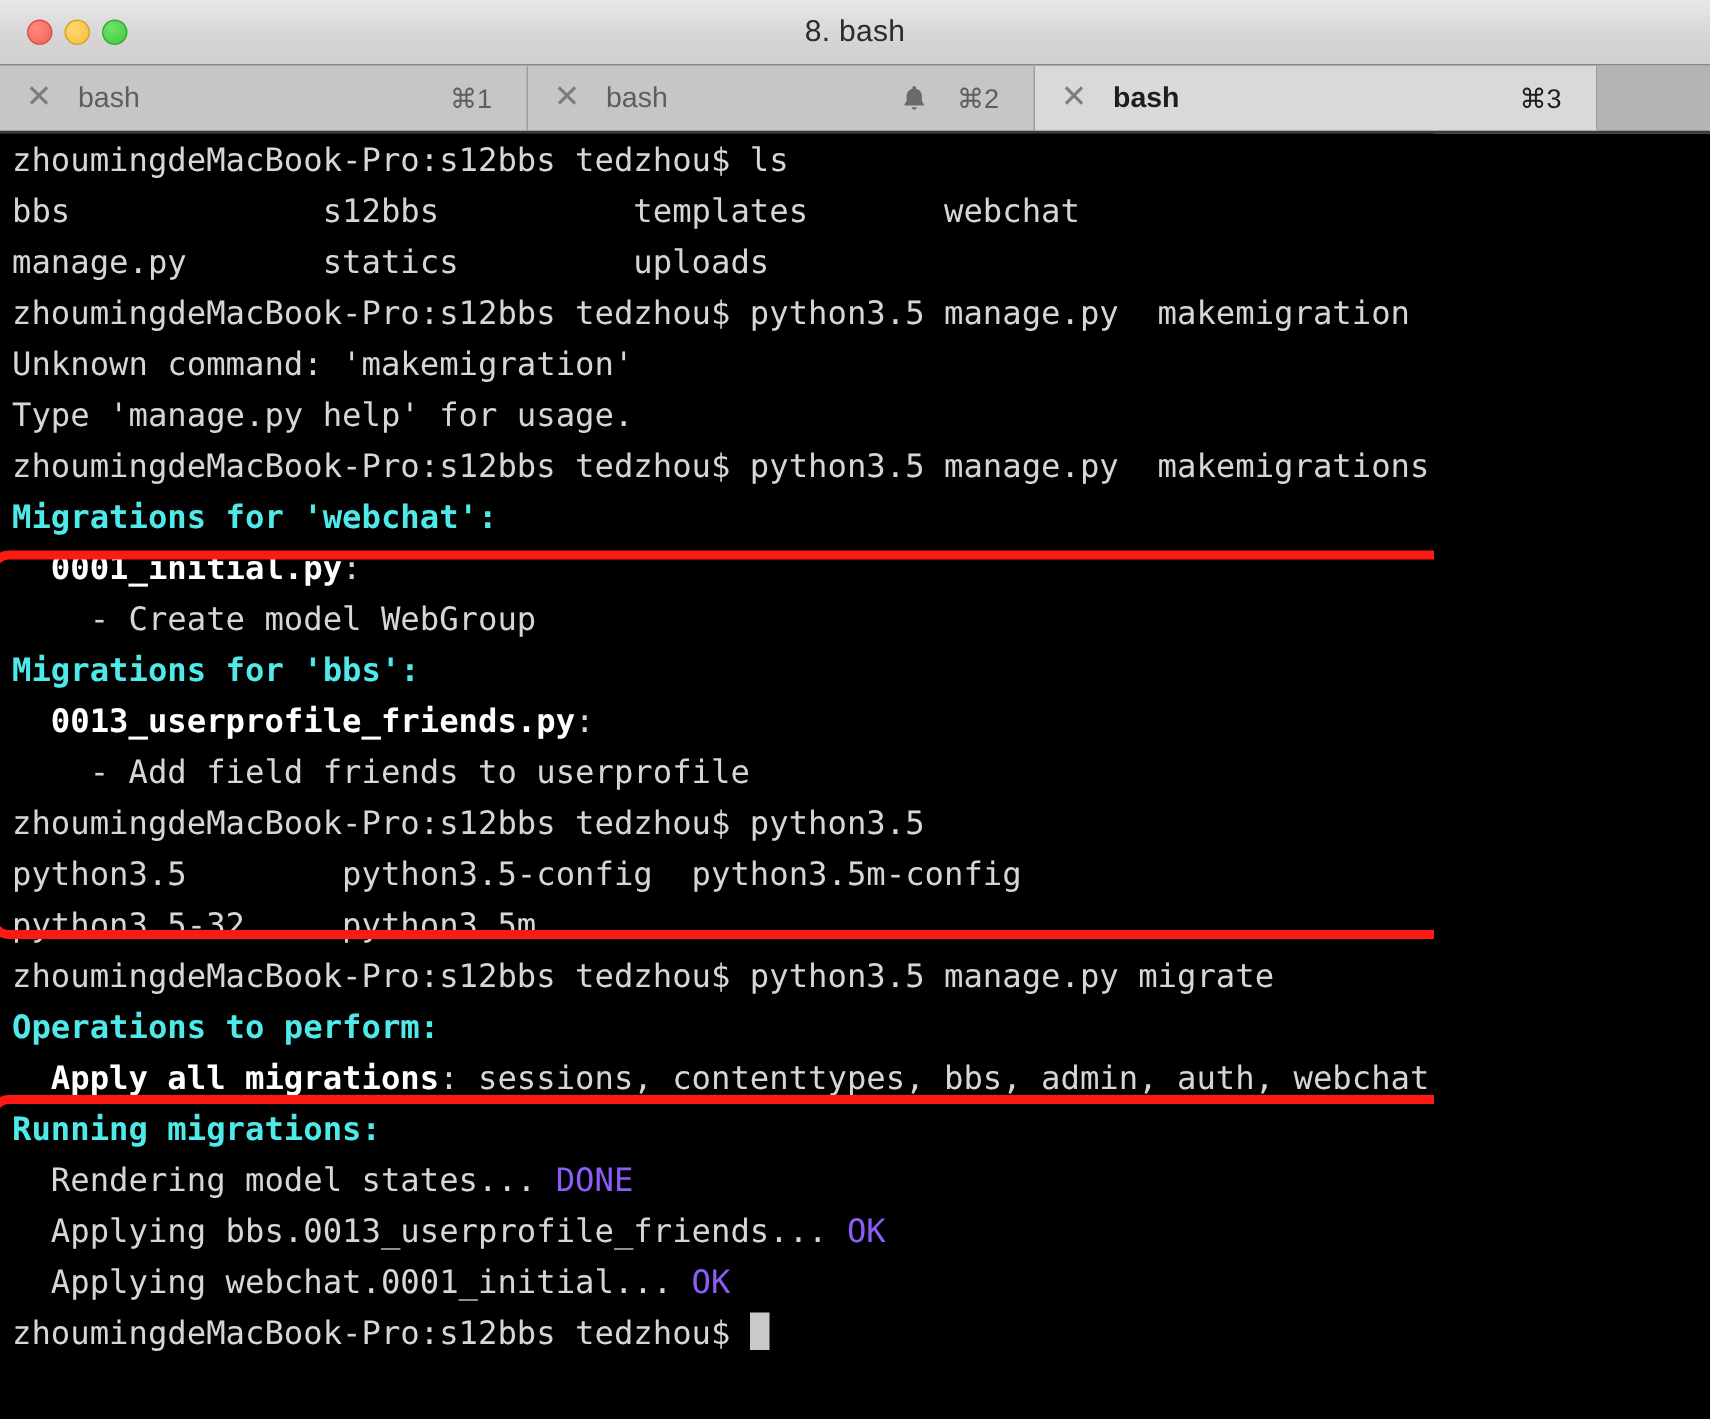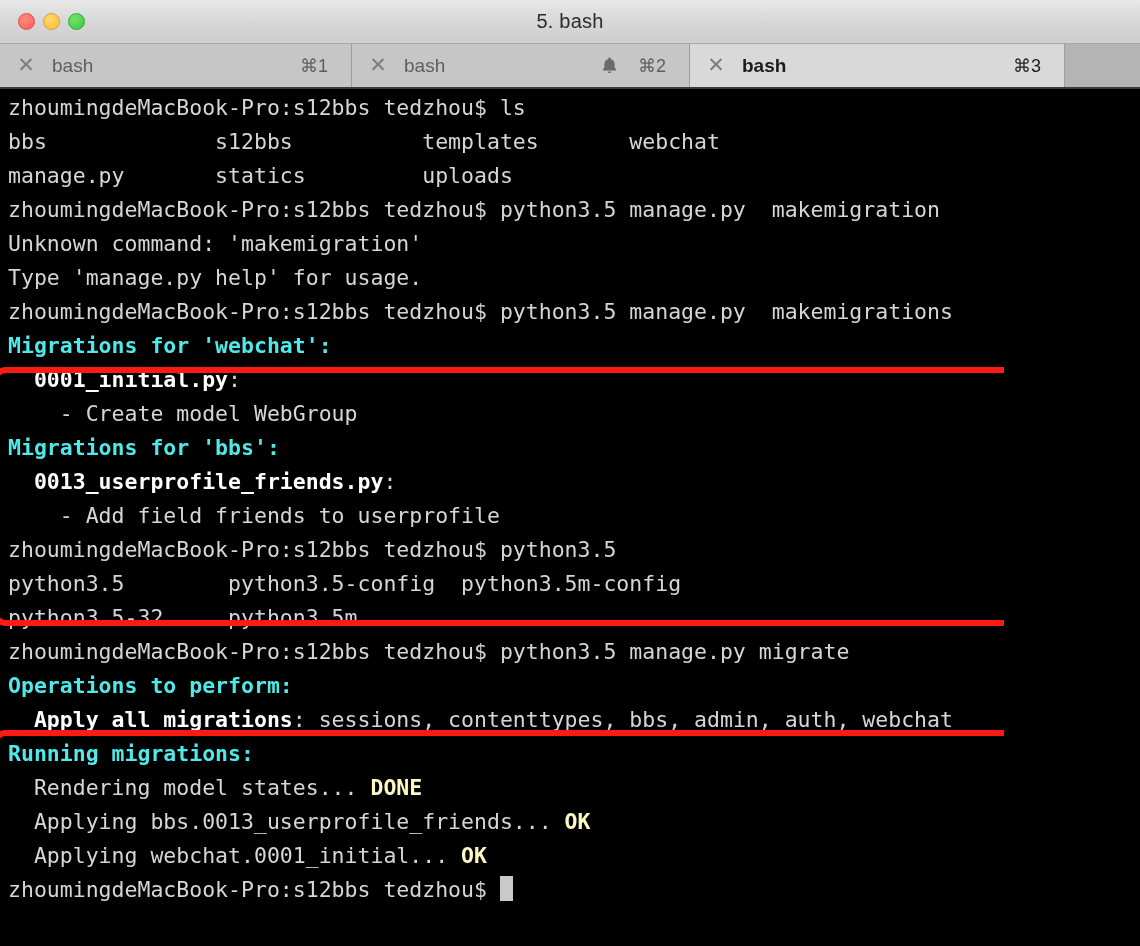--- a/index.html
+++ b/index.html
@@ -124,39 +124,38 @@
     background: #b4b4b4;
   }
 
   
   #terminal {
     position: relative;
     width: 956px;
     height: 857px;
     background: #000000;
     overflow: hidden;
-    padding-left: 48px;
   }
   #term-lines {
     position: absolute;
     left: 8px;
     top: 2px;
     right: 0;
     font-family: "DejaVu Sans Mono", monospace;
     font-size: 21.5px;
     line-height: 34px;
     color: #d6d6d6;
     white-space: pre;
     letter-spacing: 0px;
   }
   .ln { height: 34px; }
   .c-default { color: #d6d6d6; }
   .c-cyan    { color: #4fe9e9; font-weight: bold; margin-top: 42px; }
   .c-white-b { color: #ffffff; font-weight: bold; }
-  .c-green   { color: #fef9c3; font-weight: bold; }
+  .c-green   { color: #8b5cf6; font-weight: normal; }
   .cursor {
     display: inline-block;
     width: 13px;
     height: 25px;
     background: #c9c9c9;
     vertical-align: -4px;
   }
 
   
   .hl-box {
@@ -183,21 +182,21 @@
 <body>
 
 <div id="window">
 
   <div id="titlebar">
     <div id="traffic-lights">
       <div class="light light-close"></div>
       <div class="light light-min"></div>
       <div class="light light-zoom"></div>
     </div>
-    <div id="window-title">5. bash</div>
+    <div id="window-title">8. bash</div>
   </div>
 
   <div id="tabbar">
 
     <div class="tab" style="width:352px">
       <span class="tab-close">✕</span>
       <span class="tab-title">bash</span>
       <span class="tab-shortcut">⌘1</span>
     </div>
 

